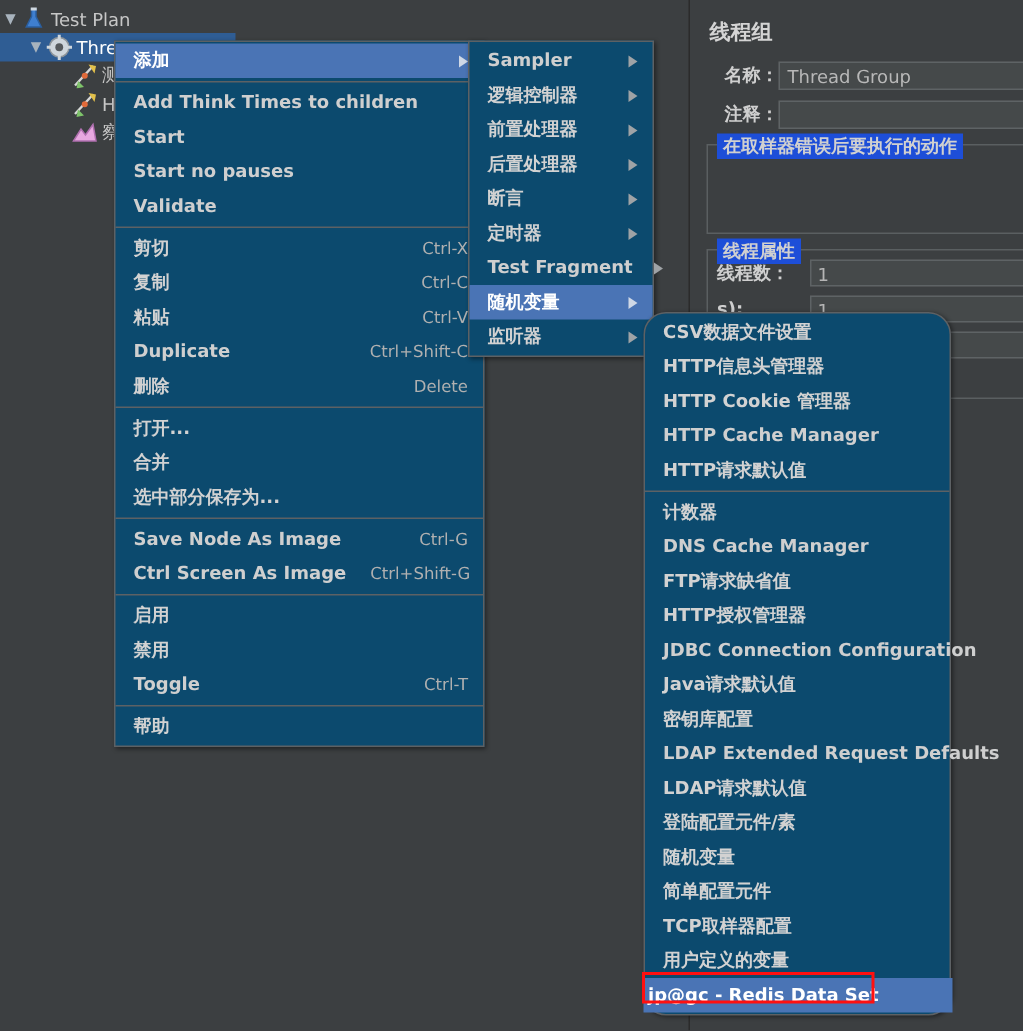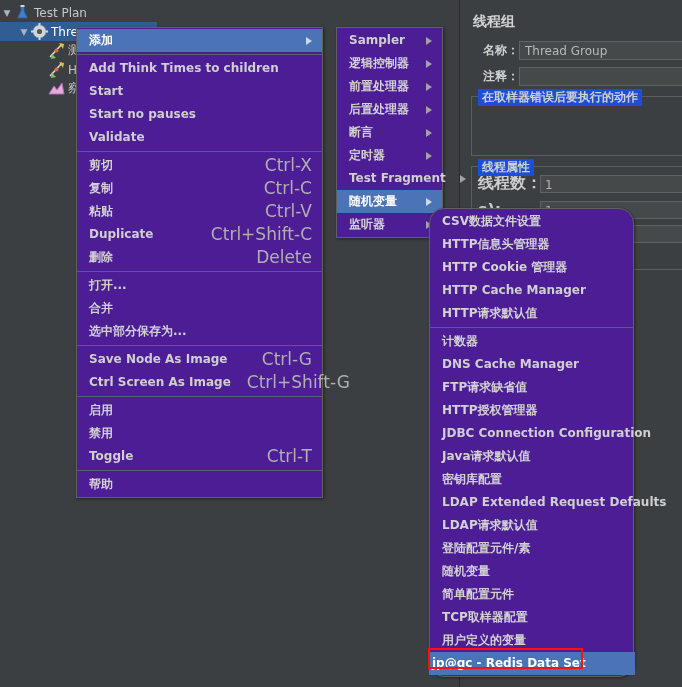--- a/index.html
+++ b/index.html
@@ -113,21 +113,21 @@
     white-space: nowrap;
   }
   .group-body { min-height: 46px; }
   .sub-row {
     display: flex;
     align-items: center;
     margin-bottom: 6px;
   }
   .sub-label {
     width: 62px;
-    font-size: 16px;
+    font-size: 12px;
     font-weight: bold;
     color: #cfcfcf;
     white-space: nowrap;
   }
   .num-input {
     flex: 1;
     height: 18px; line-height: 18px;
     background: #45494a;
     border: 1px solid #5e6365;
     color: #b5b5b5;
@@ -146,21 +146,21 @@
     font-size: 12px;
     font-weight: bold;
     color: #d0d0d0;
     white-space: nowrap;
     margin-top: 4px;
   }
 
   
   .menu {
     position: absolute;
-    background: #4c1d95;
+    background: #0c4a6e;
     border: 1px solid #5d6164;
     box-shadow: 1px 1px 3px rgba(0,0,0,.45);
     padding: 1px 0;
     box-sizing: border-box;
   }
   .mi {
     position: relative;
     height: 23px;
     line-height: 23px;
     display: flex;
@@ -173,40 +173,40 @@
   }
   .mi.cjk { font-weight: bold; color: #d2d2d2; }
   .mi.bold-lat { font-weight: bold; color: #cfcfcf; }
   .mi.sel {
     background: #4a74b5;
     color: #ffffff;
   }
   .mi .mlabel { flex: 1 1 auto; }
   .mi .accel {
     margin-left: 16px;
-    font-size: 17px;
+    font-size: 11px;
     font-weight: normal;
     color: #b0b0b0;
   }
   .mi .arrow {
     width: 0; height: 0;
     margin-left: 14px;
     border-left: 6px solid #9fa3a6;
     border-top: 4px solid transparent;
     border-bottom: 4px solid transparent;
   }
   .mi.sel .arrow { border-left-color: #cfd8e6; }
   .msep {
     height: 1px;
     background: #5d6164;
     margin: 2px 0;
   }
 
   #menu-root { left: 76px; top: 27px; width: 247px; }
-  #menu-add  { left: 336px; top: 27px; width: 107px; }
+  #menu-add  { left: 312px; top: 27px; width: 124px; }
   #menu-cfg  { left: 429px; top: 208px; width: 205px; border-radius: 15px; }
 
   #menu-cfg .mi.sel { width: 206px; margin-left: -1px; padding-left: 3px; }
 
   
   #redbox {
     position: absolute;
     left: 428px; top: 648px;
     width: 155px; height: 21px;
     border: 2px solid #ff1010;

